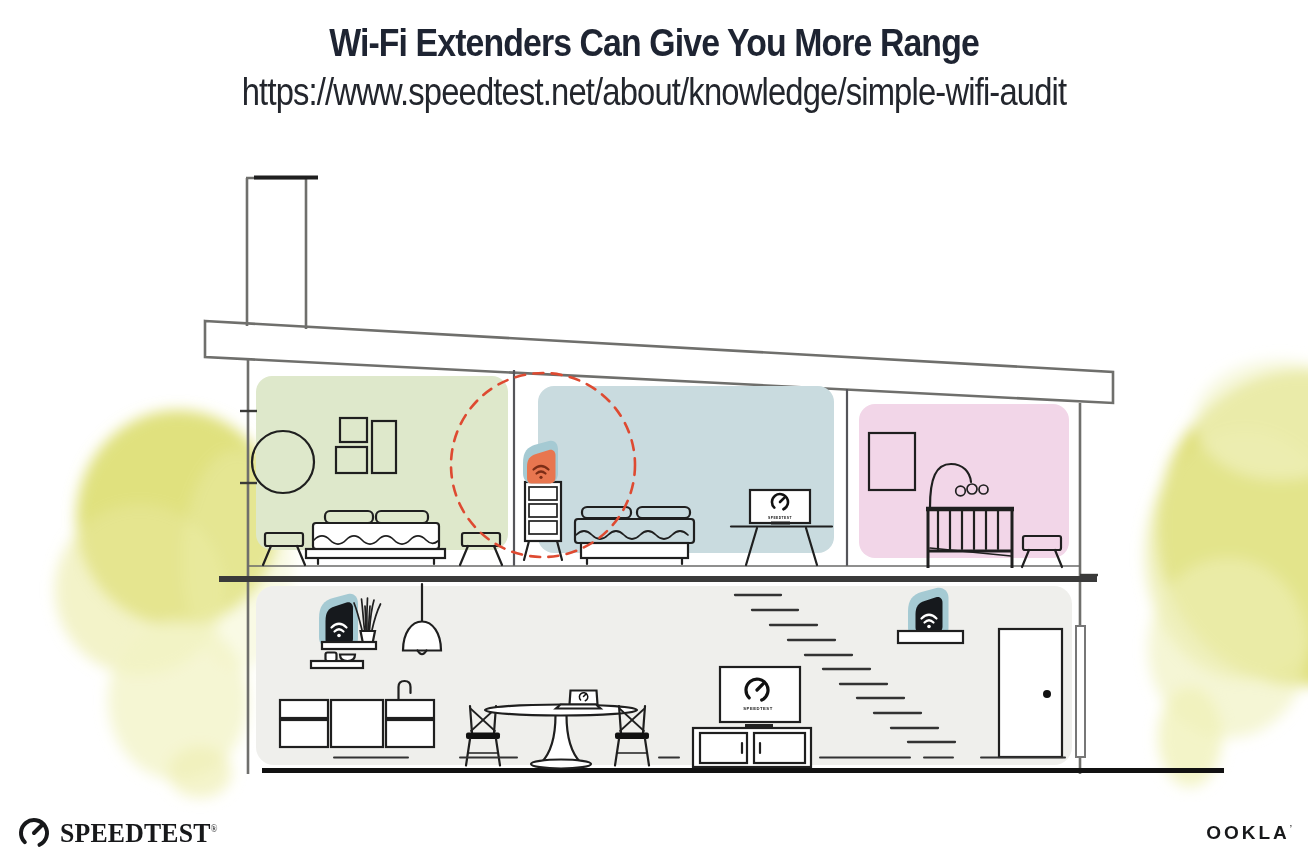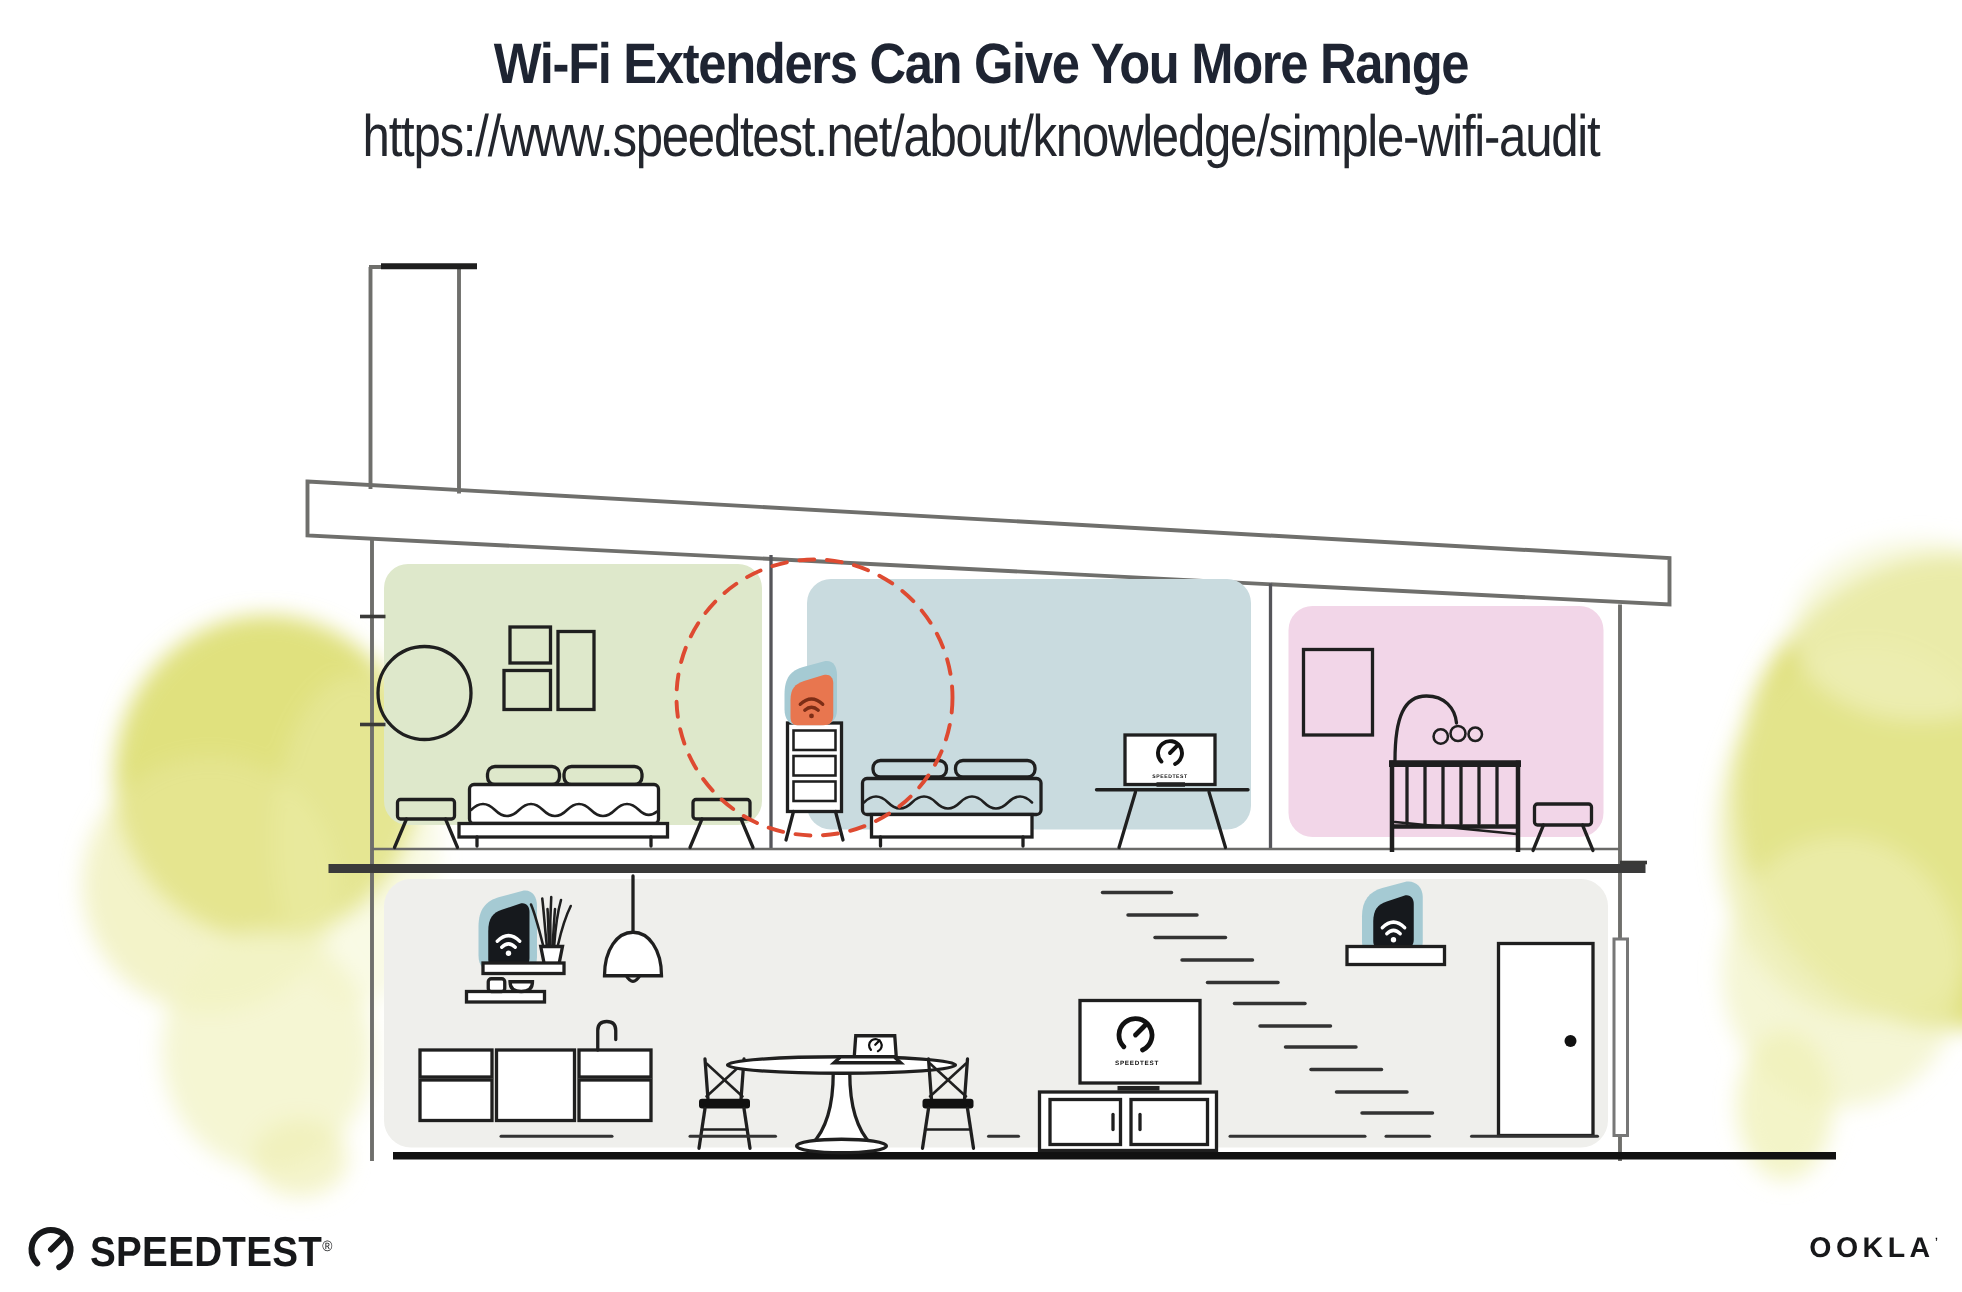--- a/index.html
+++ b/index.html
@@ -16,21 +16,21 @@
   .url{position:absolute;top:70px;left:0;width:100%;text-align:center;
        font-size:39px;font-weight:400;letter-spacing:-1px;color:#23262d;
        transform:scaleX(.84);}
   .scene{position:absolute;left:0;top:0;}
   
   .ln{stroke:var(--ink);stroke-width:2.2;fill:none;stroke-linecap:round;}
   .lnf{stroke:var(--ink);stroke-width:2.2;fill:#fff;stroke-linecap:round;}
   .thin{stroke:var(--ink);stroke-width:1.7;fill:none;stroke-linecap:round;}
   .wall{stroke:var(--wall);stroke-width:2.6;fill:none;stroke-linecap:butt;}
   .tvtext{font-family:"Liberation Sans",sans-serif;font-weight:bold;fill:#111;}
-  .footer-left{position:absolute;left:16px;top:815px;display:flex;align-items:flex-end;gap:8px;}
+  .footer-left{position:absolute;left:16px;top:815px;display:flex;align-items:center;gap:8px;font-family:Liberation Serif, serif;}
   .st-word{font-size:28px;font-weight:700;color:#17181a;letter-spacing:.2px;transform:scaleX(.92);transform-origin:left center;}
   .st-reg{font-size:10px;vertical-align:super;font-weight:400;}
   .footer-right{position:absolute;right:16px;top:822px;margin-left:42px;}
   .ookla-word{font-size:19px;font-weight:700;color:#17181a;letter-spacing:3px;}
   .ookla-reg{font-size:10px;vertical-align:super;}
 </style>
 </head>
 <body>
 
 <div class="canvas">

